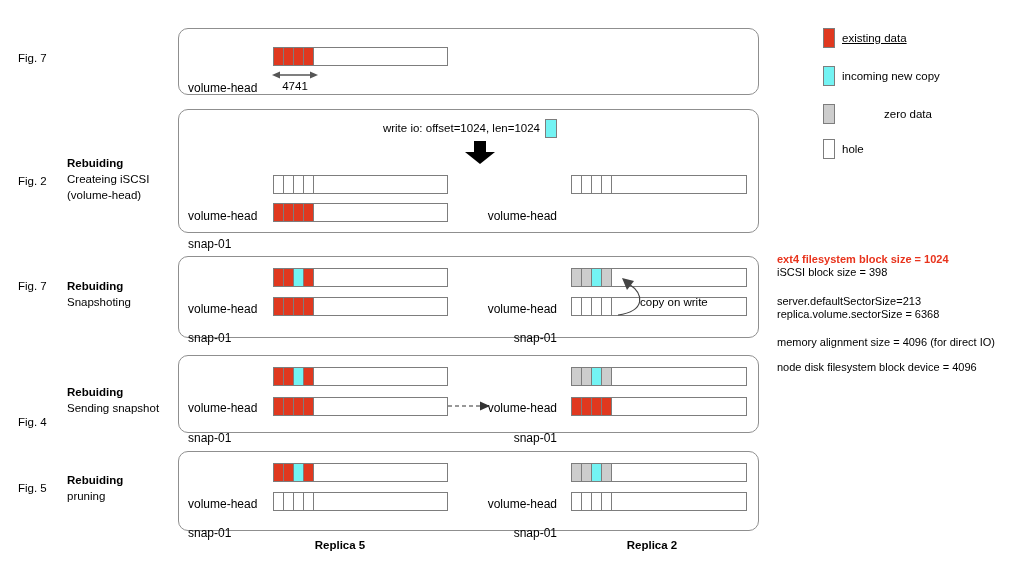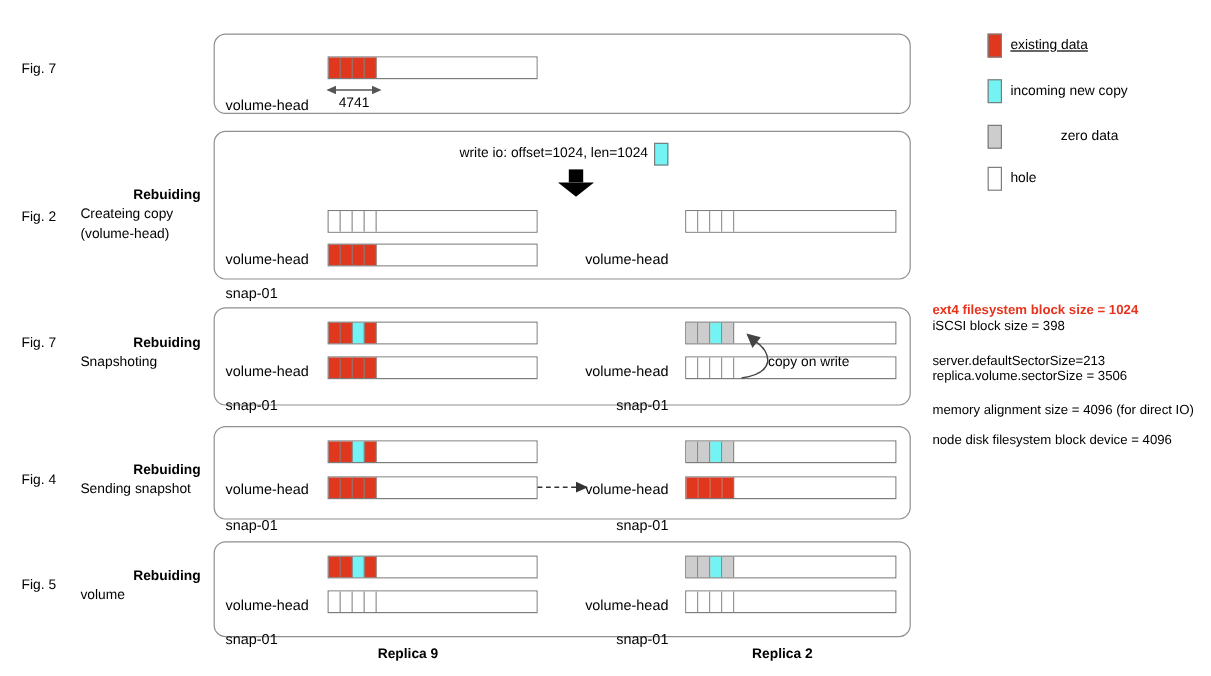--- a/index.html
+++ b/index.html
@@ -3,21 +3,21 @@
 <meta charset="utf-8">
 <style>
   html,body{margin:0;padding:0;background:#fff;}
   #canvas{
     position:relative;width:1009px;height:563px;background:#ffffff;
     font-family:"Liberation Sans","DejaVu Sans",sans-serif;color:#000;overflow:hidden;
   }
   .abs{position:absolute;box-sizing:border-box;}
   .figbox{border:1px solid #8f8f8f;border-radius:10px;background:#fff;}
   .txt{font-size:11.5px;line-height:14px;white-space:nowrap;}
-  .bold{font-weight:bold;margin-left:44px;}
+  .bold{font-weight:bold;}
   .bar{border:1px solid #7d7d7d;background:#fff;display:flex;align-items:stretch;}
   .cell{width:10px;border-right:1px solid #7d7d7d;box-sizing:border-box;}
   .row-label{font-size:12px;line-height:15px;white-space:nowrap;margin-top:32px;}
   .right-label{text-align:right;}
   .note{font-size:11px;line-height:13px;white-space:nowrap;}
   .note.accent{font-weight:bold;}
   .legend-label{font-size:11.5px;line-height:20px;white-space:nowrap;}
   .swatch{width:12px;height:20px;border:1px solid #7d7d7d;}
   .replica{font-size:11.5px;font-weight:bold;text-align:center;}
   svg{display:block;}
@@ -33,21 +33,21 @@
       <div class="abs bar" style="position: absolute; left: 273px; top: 47px; width: 175px; height: 19px;">
         <div class="cell" style="background: rgb(224, 56, 31);"></div>
         <div class="cell" style="background: rgb(224, 56, 31);"></div>
         <div class="cell" style="background: rgb(224, 56, 31);"></div>
         <div class="cell" style="background: rgb(224, 56, 31);"></div>
         <div style="flex: 1 1 0%; background: rgb(255, 255, 255);"></div>
       </div>
       <div class="abs figbox" style="position: absolute; left: 178px; top: 109px; width: 581px; height: 124px;"></div>
       <div class="abs txt" style="position: absolute; left: 18px; top: 174px;">Fig. 2</div>
       <div class="abs txt bold" style="position: absolute; left: 67px; top: 156px;">Rebuiding</div>
-      <div class="abs txt" style="position: absolute; left: 67px; top: 172px;">Createing copy</div>
+      <div class="abs txt" style="position: absolute; left: 67px; top: 172px;">Createing iSCSI</div>
       <div class="abs txt" style="position: absolute; left: 67px; top: 188px;">(volume-head)</div>
       <div class="abs row-label" style="position: absolute; left: 188px; top: 177px;">volume-head</div>
       <div class="abs bar" style="position: absolute; left: 273px; top: 175px; width: 175px; height: 19px;">
         <div class="cell" style="background: rgb(255, 255, 255);"></div>
         <div class="cell" style="background: rgb(255, 255, 255);"></div>
         <div class="cell" style="background: rgb(255, 255, 255);"></div>
         <div class="cell" style="background: rgb(255, 255, 255);"></div>
         <div style="flex: 1 1 0%; background: rgb(255, 255, 255);"></div>
       </div>
       <div class="abs row-label" style="position: absolute; left: 188px; top: 205px;">snap-01</div>
@@ -96,21 +96,21 @@
       </div>
       <div class="abs row-label right-label" style="position: absolute; left: 474px; top: 299px; width: 83px;">snap-01</div>
       <div class="abs bar" style="position: absolute; left: 571px; top: 297px; width: 176px; height: 19px;">
         <div class="cell" style="background: rgb(255, 255, 255);"></div>
         <div class="cell" style="background: rgb(255, 255, 255);"></div>
         <div class="cell" style="background: rgb(255, 255, 255);"></div>
         <div class="cell" style="background: rgb(255, 255, 255);"></div>
         <div style="flex: 1 1 0%; background: rgb(255, 255, 255);"></div>
       </div>
       <div class="abs figbox" style="position: absolute; left: 178px; top: 355px; width: 581px; height: 78px;"></div>
-      <div class="abs txt" style="position: absolute; left: 18px; top: 393px;">Fig. 4</div>
+      <div class="abs txt" style="position: absolute; left: 18px; top: 415px;">Fig. 4</div>
       <div class="abs txt bold" style="position: absolute; left: 67px; top: 385px;">Rebuiding</div>
       <div class="abs txt" style="position: absolute; left: 67px; top: 401px;">Sending snapshot</div>
       <div class="abs row-label" style="position: absolute; left: 188px; top: 369px;">volume-head</div>
       <div class="abs bar" style="position: absolute; left: 273px; top: 367px; width: 175px; height: 19px;">
         <div class="cell" style="background: rgb(224, 56, 31);"></div>
         <div class="cell" style="background: rgb(224, 56, 31);"></div>
         <div class="cell" style="background: rgb(115, 243, 243);"></div>
         <div class="cell" style="background: rgb(224, 56, 31);"></div>
         <div style="flex: 1 1 0%; background: rgb(255, 255, 255);"></div>
       </div>
@@ -134,21 +134,21 @@
       <div class="abs bar" style="position: absolute; left: 571px; top: 397px; width: 176px; height: 19px;">
         <div class="cell" style="background: rgb(224, 56, 31);"></div>
         <div class="cell" style="background: rgb(224, 56, 31);"></div>
         <div class="cell" style="background: rgb(224, 56, 31);"></div>
         <div class="cell" style="background: rgb(224, 56, 31);"></div>
         <div style="flex: 1 1 0%; background: rgb(255, 255, 255);"></div>
       </div>
       <div class="abs figbox" style="position: absolute; left: 178px; top: 451px; width: 581px; height: 80px;"></div>
       <div class="abs txt" style="position: absolute; left: 18px; top: 481px;">Fig. 5</div>
       <div class="abs txt bold" style="position: absolute; left: 67px; top: 473px;">Rebuiding</div>
-      <div class="abs txt" style="position: absolute; left: 67px; top: 489px;">volume</div>
+      <div class="abs txt" style="position: absolute; left: 67px; top: 489px;">pruning</div>
       <div class="abs row-label" style="position: absolute; left: 188px; top: 465px;">volume-head</div>
       <div class="abs bar" style="position: absolute; left: 273px; top: 463px; width: 175px; height: 19px;">
         <div class="cell" style="background: rgb(224, 56, 31);"></div>
         <div class="cell" style="background: rgb(224, 56, 31);"></div>
         <div class="cell" style="background: rgb(115, 243, 243);"></div>
         <div class="cell" style="background: rgb(224, 56, 31);"></div>
         <div style="flex: 1 1 0%; background: rgb(255, 255, 255);"></div>
       </div>
       <div class="abs row-label" style="position: absolute; left: 188px; top: 494px;">snap-01</div>
       <div class="abs bar" style="position: absolute; left: 273px; top: 492px; width: 175px; height: 19px;">
@@ -203,21 +203,21 @@
       <div class="abs legend-label" style="position: absolute; left: 842px; top: 66px;">incoming new copy</div>
       <div class="abs swatch" style="position: absolute; left: 823px; top: 104px; width: 12px; height: 20px; background: rgb(205, 205, 205);"></div>
       <div class="abs legend-label" style="position: absolute; left: 872px; top: 104px; margin-left: 12px;">zero data</div>
       <div class="abs swatch" style="position: absolute; left: 823px; top: 139px; width: 12px; height: 20px; background: rgb(255, 255, 255);"></div>
       <div class="abs legend-label" style="position: absolute; left: 842px; top: 139px;">hole</div>
     </div>
   <div id="notes">
       <div class="abs note accent" style="position: absolute; left: 777px; top: 253px; color: rgb(232, 51, 28);">ext4 filesystem block size = 1024</div>
       <div class="abs note" style="position: absolute; left: 777px; top: 266px;">iSCSI block size = 398</div>
       <div class="abs note" style="position: absolute; left: 777px; top: 295px;">server.defaultSectorSize=213</div>
-      <div class="abs note" style="position: absolute; left: 777px; top: 308px;">replica.volume.sectorSize = 3506</div>
+      <div class="abs note" style="position: absolute; left: 777px; top: 308px;">replica.volume.sectorSize = 6368</div>
       <div class="abs note" style="position: absolute; left: 777px; top: 336px;">memory alignment size = 4096 (for direct IO)</div>
       <div class="abs note" style="position: absolute; left: 777px; top: 361px;">node disk filesystem block device = 4096</div>
     </div>
   <div id="replicas">
-      <div class="abs replica" style="position: absolute; left: 280px; top: 539px; width: 120px;">Replica 9</div>
+      <div class="abs replica" style="position: absolute; left: 280px; top: 539px; width: 120px;">Replica 5</div>
       <div class="abs replica" style="position: absolute; left: 592px; top: 539px; width: 120px;">Replica 2</div>
     </div>
 </div>
 
 </body></html>

